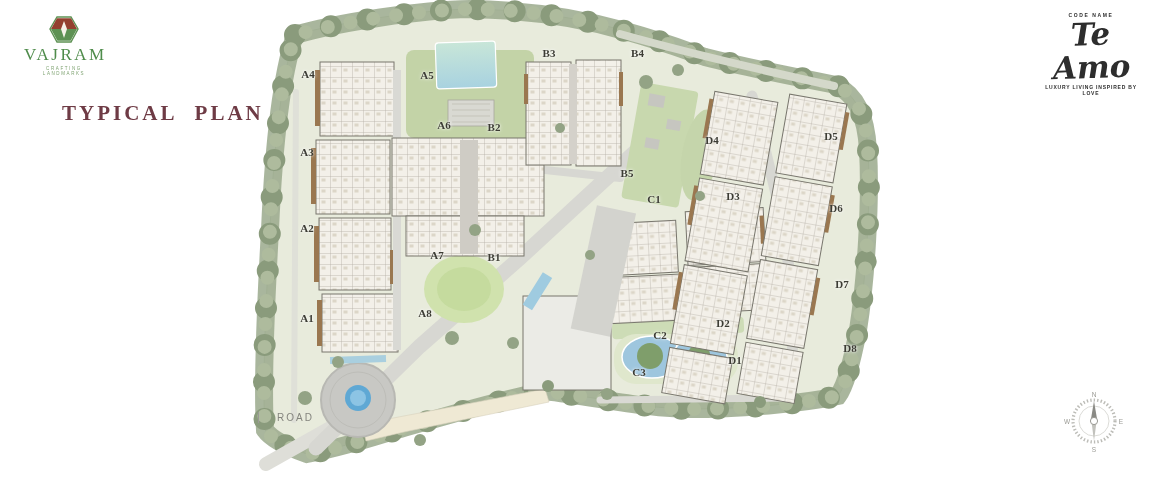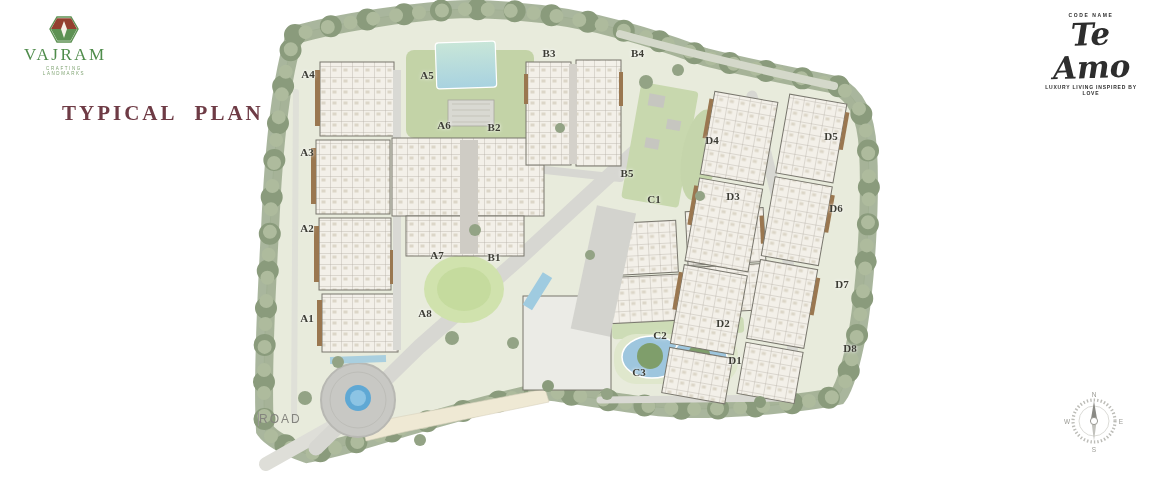--- a/index.html
+++ b/index.html
@@ -11,21 +11,21 @@
   .logo-name{color:#4f8c4b;font-size:17px;letter-spacing:2.5px;font-family:"Liberation Serif",serif;margin-top:2px;}
   .logo-tag{color:#7fa372;font-size:4.5px;letter-spacing:1.6px;font-family:"Liberation Sans",sans-serif;margin-top:1px;}
   .page-title{position:absolute;left:62px;top:101px;font-size:21px;letter-spacing:3px;word-spacing:10px;color:#6e3b45;font-weight:600;font-family:"Liberation Serif",serif;}
   .brand-wrap{position:absolute;left:1036px;top:12px;width:110px;text-align:center;color:#2d2d2d;}
   .brand-kicker{font-size:5px;font-weight:bold;letter-spacing:1.6px;font-family:"Liberation Sans",sans-serif;}
   .brand-name{font-size:31px;font-style:italic;font-weight:bold;font-family:"DejaVu Serif",serif;line-height:1.05;transform:rotate(-2deg);}
   .brand-tag{font-size:5px;font-weight:bold;letter-spacing:0.8px;font-family:"Liberation Sans",sans-serif;margin-top:1px;}
 
   
   .blk{position:absolute;transform:translate(-50%,-50%);font-size:11px;font-weight:600;color:#3c3c34;font-family:"Liberation Serif",serif;text-shadow:0 0 2px rgba(255,255,255,.9),0 0 4px rgba(255,255,255,.8);white-space:nowrap;}
-  .road-label{position:absolute;left:258px;top:412px;font-size:12px;letter-spacing:2px;color:#84847e;font-family:"Liberation Sans",sans-serif;border-left:1px solid #9a9a94;padding-left:0;}
+  .road-label{position:absolute;left:258px;top:412px;font-size:10px;letter-spacing:2px;color:#84847e;font-family:"Liberation Sans",sans-serif;border-left:1px solid #9a9a94;padding-left:18px;}
 
   
   .compass{position:absolute;left:1064px;top:390px;width:60px;height:62px;}
   .compass span{position:absolute;font-size:6.5px;color:#9a9a94;font-family:"Liberation Sans",sans-serif;transform:translate(-50%,-50%);}
 </style>
 </head>
 <body>
 
 <div id="stage">
 

